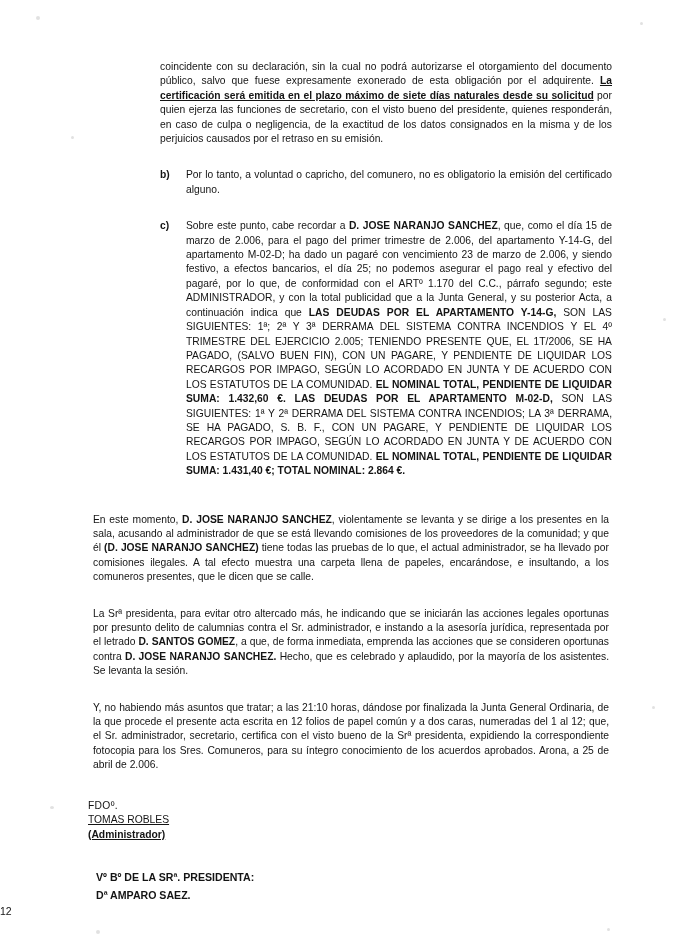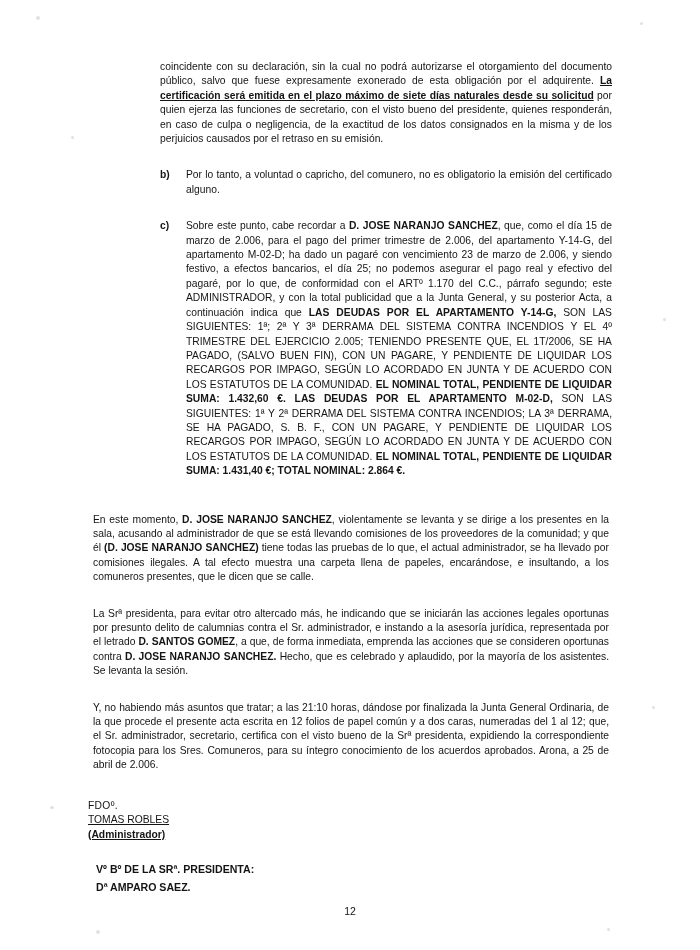--- a/index.html
+++ b/index.html
@@ -72,32 +72,32 @@
   .sig {
     margin-top: 26px;
     text-align: left;
     font-size: 10.3px;
     line-height: 14.6px;
   }
   .sig .fdo { letter-spacing: .3px; }
   .sig .name { text-decoration: underline; }
   .sig .role { font-weight: bold; text-decoration: underline; }
   .closing {
-    margin-top: 18px;
+    margin-top: 26px;
     margin-left: 8px;
     font-size: 10.6px;
     line-height: 18px;
     font-weight: bold;
   }
   .pagenum {
     position: absolute;
     left: 0;
     top: 905px;
     width: 700px;
-    text-align: center;
+    text-align: left;
     font-size: 10.5px;
   }
 </style>
 </head>
 <body>
 
 <div class="page">
 
   <div class="speck" style="left:36px;top:16px;width:4px;height:4px;"></div>
   <div class="speck" style="left:640px;top:22px;width:3px;height:3px;"></div>

